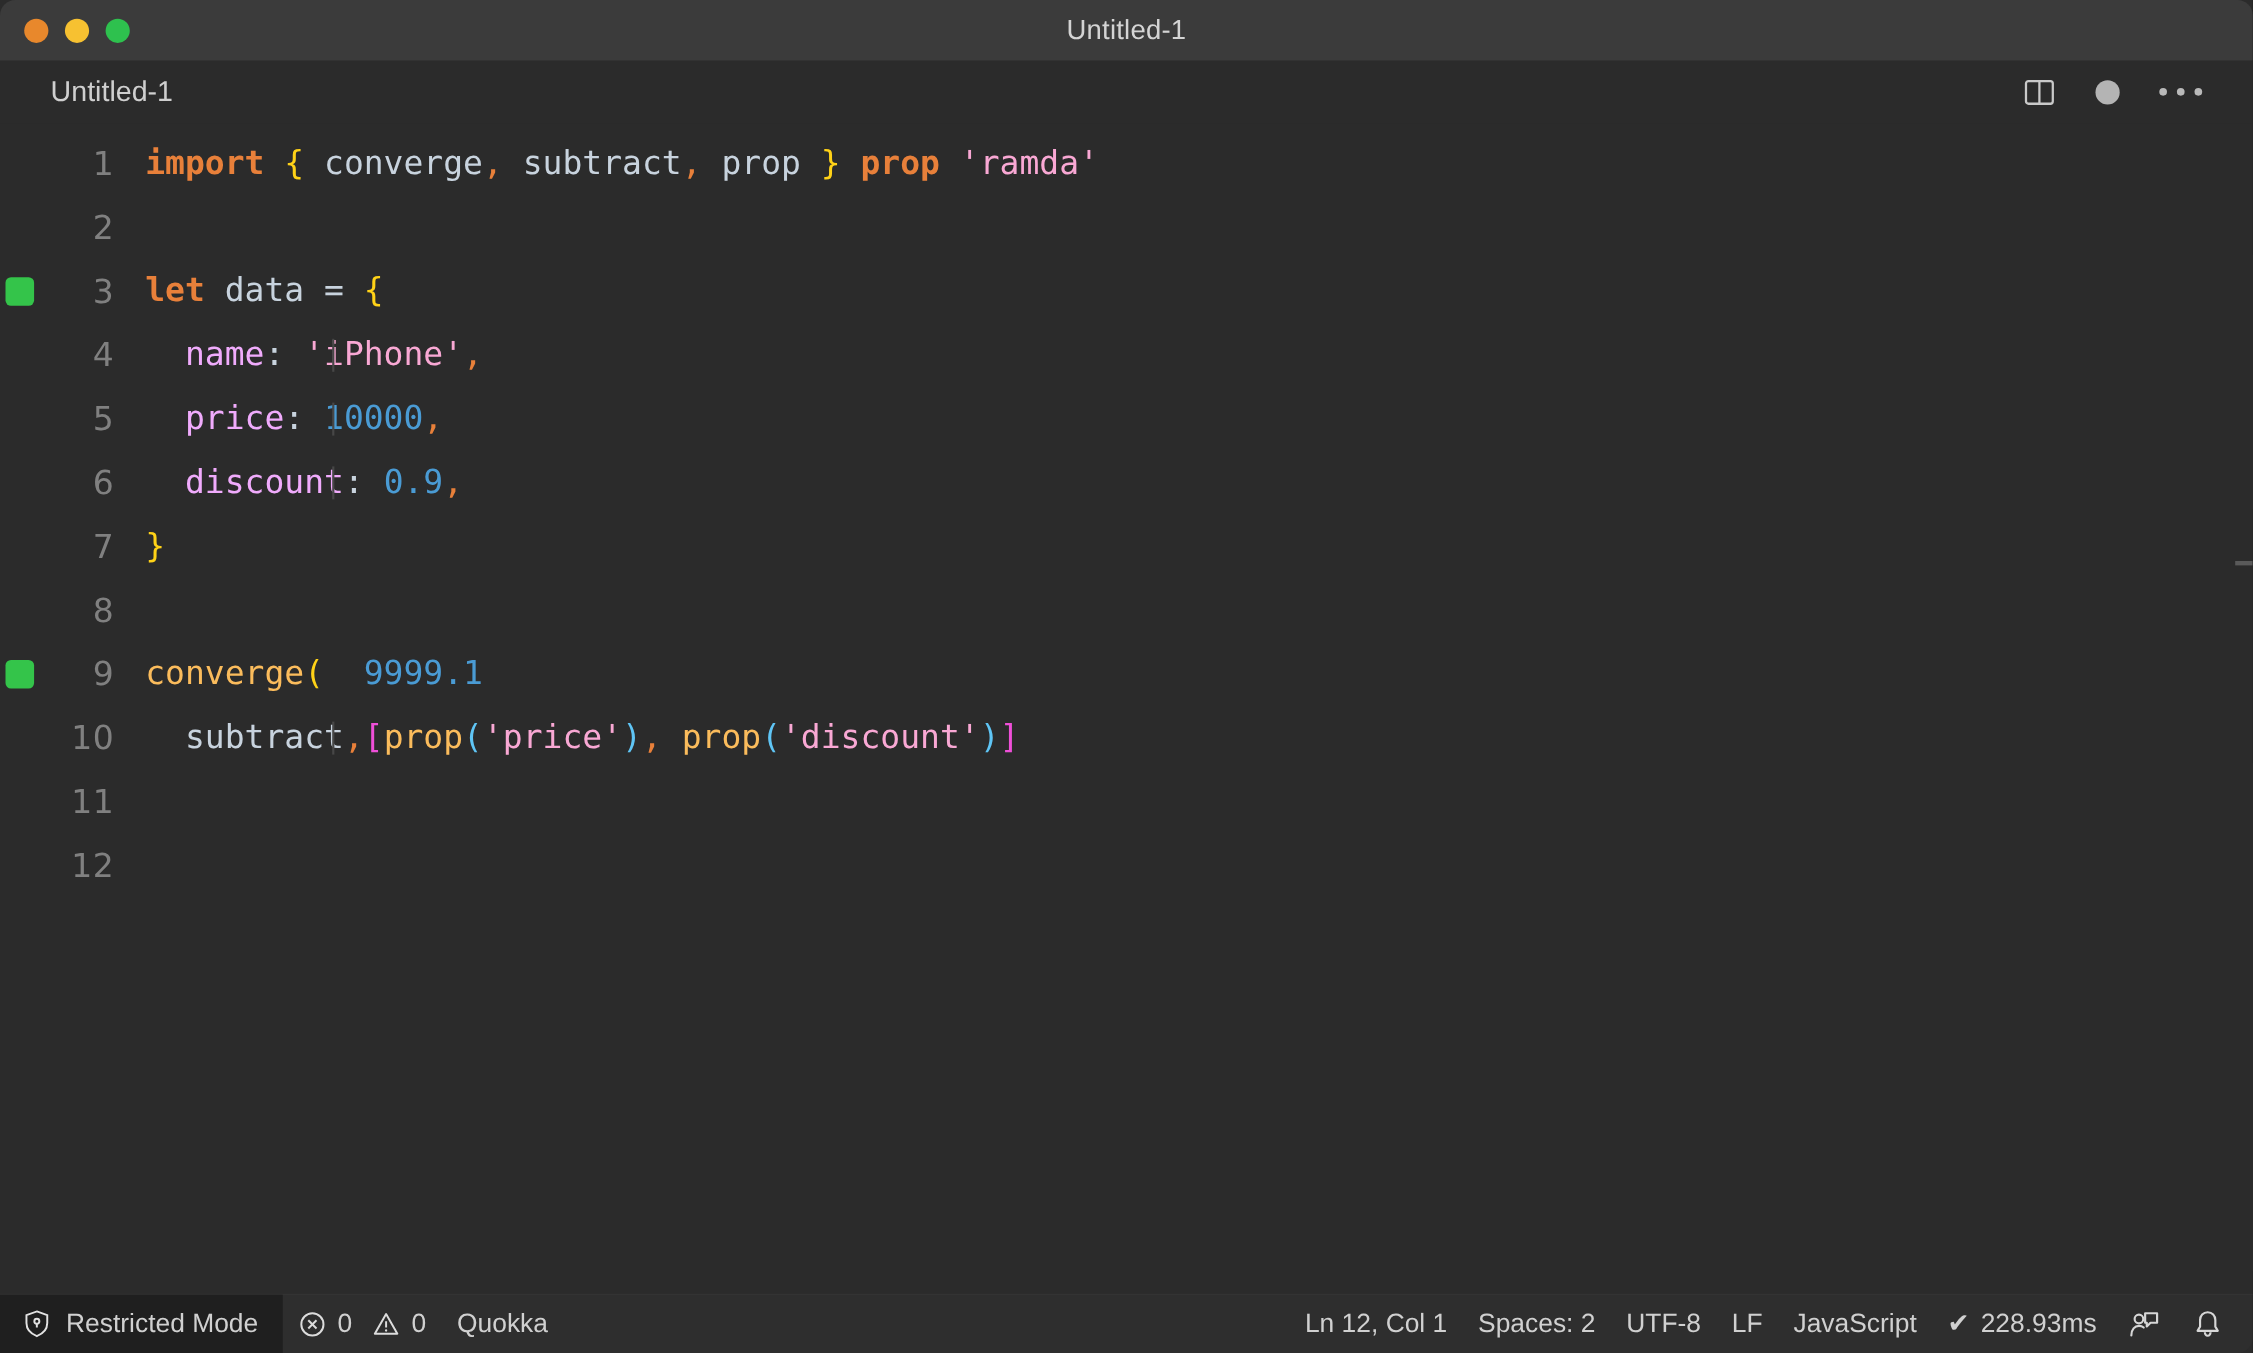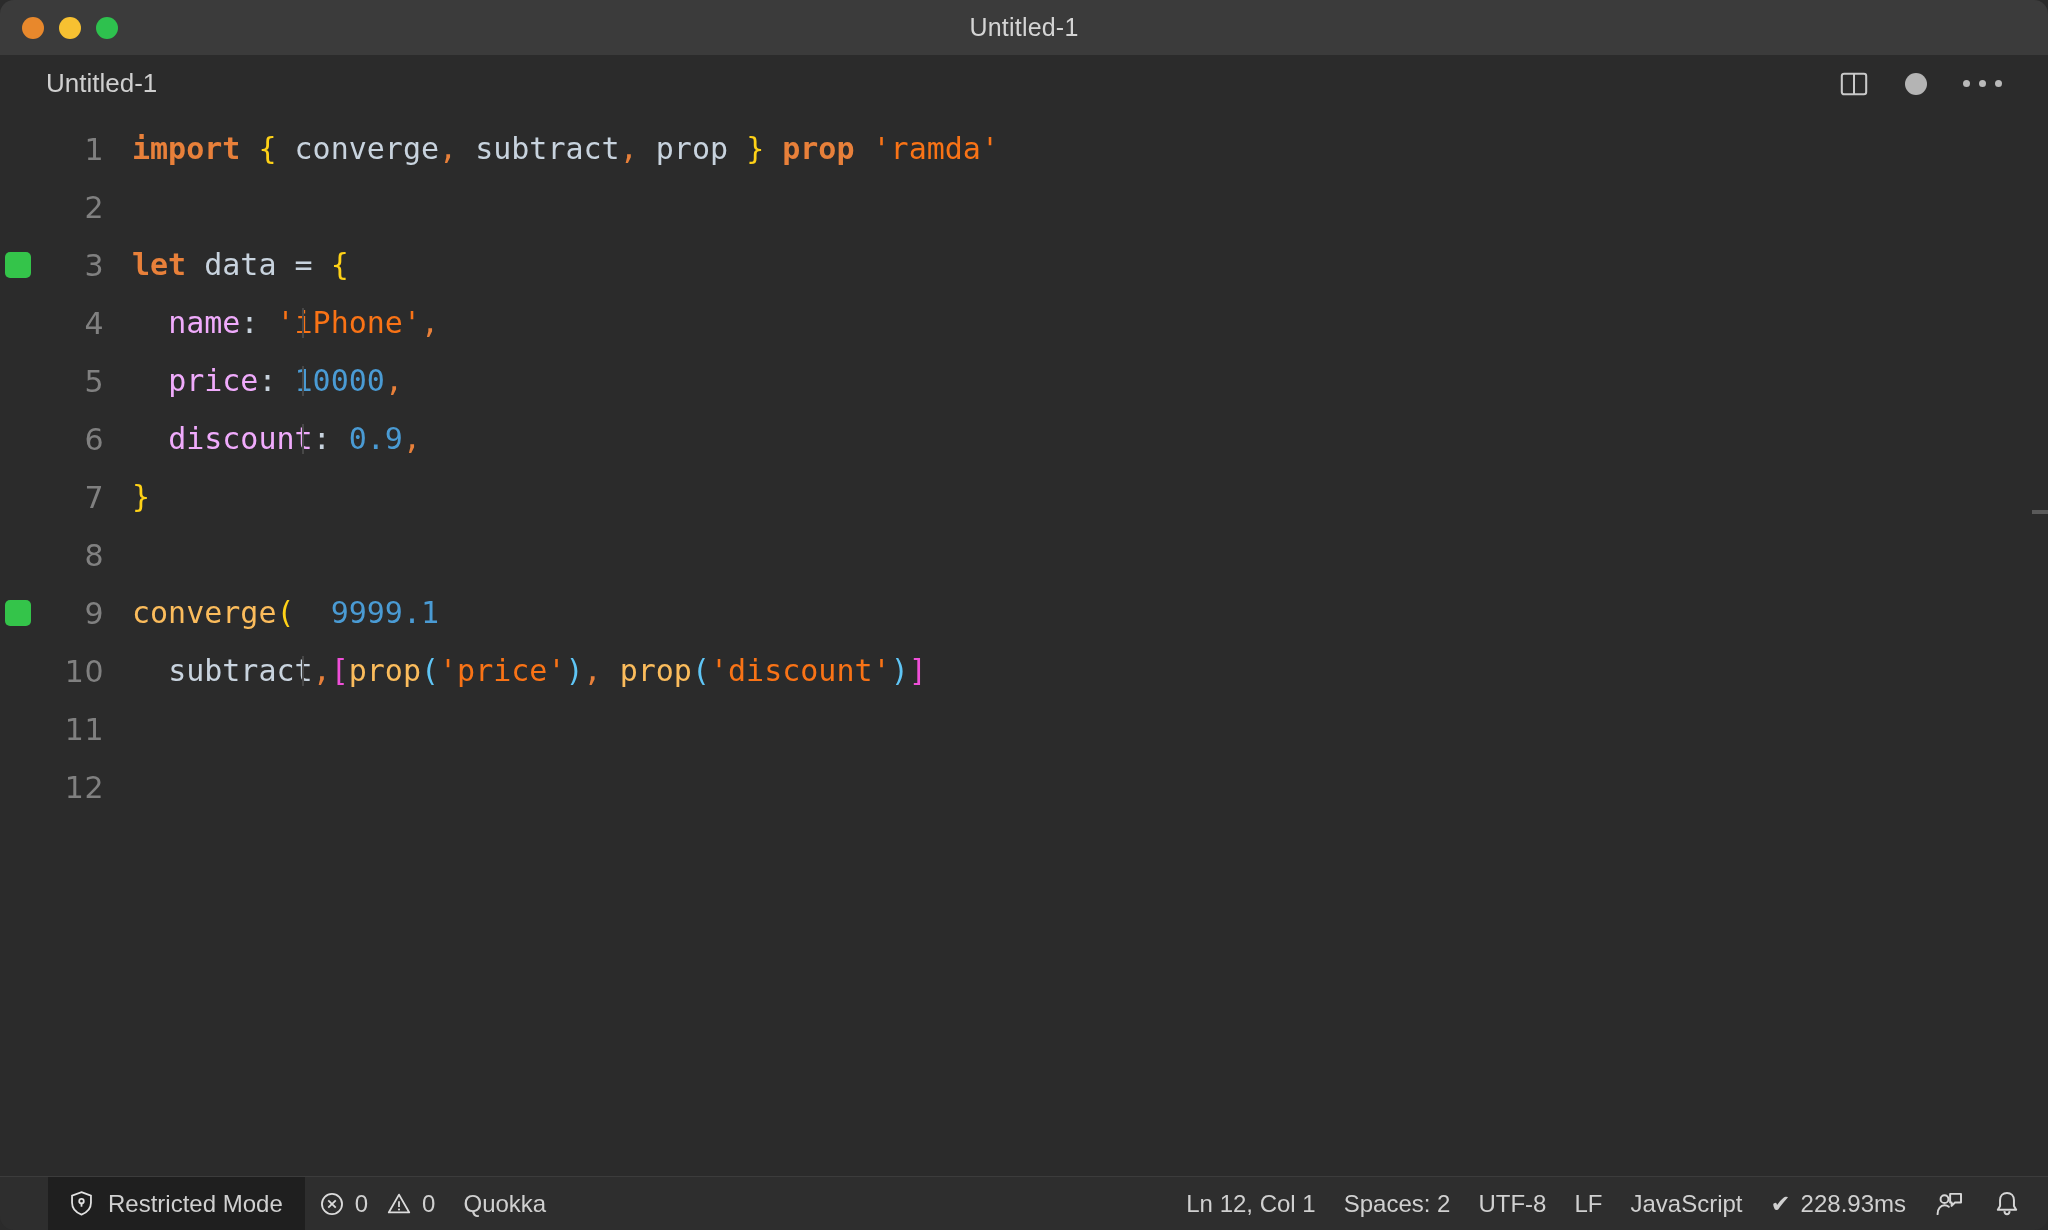--- a/index.html
+++ b/index.html
@@ -91,21 +91,21 @@
   }
   .indent-guide {
     position:absolute; left:174px; top:0; bottom:0;
     width:2px; background:#474747; z-index:0;
   }
 
   
   .kw   { color:#e8803a; font-weight:bold;margin-top:29px; }
   .var  { color:#c8d3de; }
   .prop { color:#f0abfc; }
-  .str  { color:#f97316; }
+  .str  { color:#f9a8d4; }
   .num  { color:#4a9bd4; }
   .fn   { color:#fbbc5c; }
   .op   { color:#c8d3de; }
   .cmt  { color:#8a8a8a; font-style:italic; }
   .b1   { color:#ffd217; }
   .b2   { color:#e8803a; }
   .b3   { color:#ef4fd8; }
   .b4   { color:#5fc5f5; }
   .quokka-val { color:#4a9bd4; }
 
@@ -118,21 +118,21 @@
     background:#5a5a5a; display:block;
   }
 
   
   .statusbar {
     height:54px; flex:0 0 54px;
     background:#2e2e2e;
     border-top:1px solid #3c3c3c;
     display:flex; align-items:center;
     font-size:24px; color:#d0d0d0;
-    border-bottom-left-radius:14px; border-bottom-right-radius:14px;padding-left:48px;
+    border-bottom-left-radius:14px; border-bottom-right-radius:14px;
   }
   .sb-item {
     display:flex; align-items:center; gap:10px;
     height:100%; padding:0 14px;
   }
   .sb-restricted {
     background:#1f1f1f;
     padding:0 22px 0 20px;
     gap:13px;
   }

